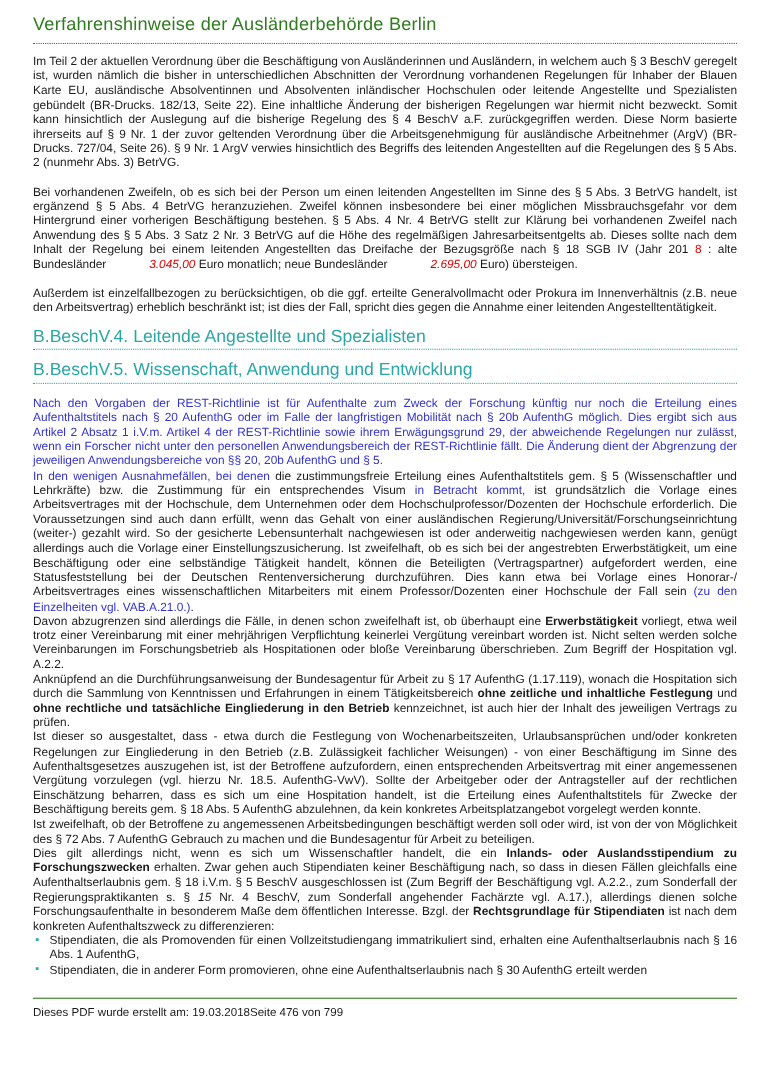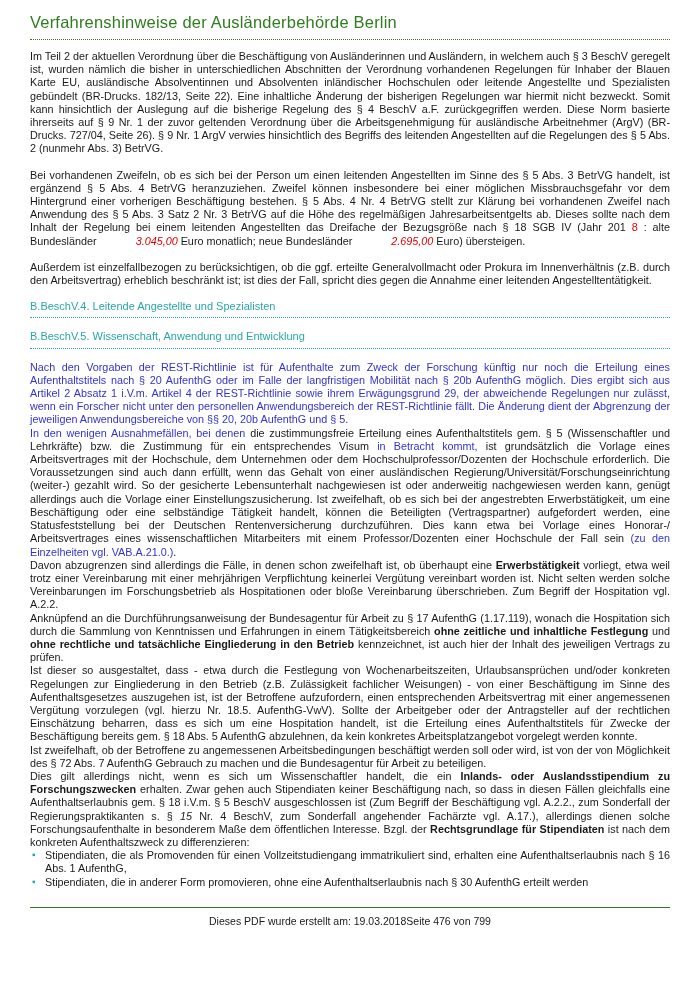--- a/index.html
+++ b/index.html
@@ -36,21 +36,21 @@
     line-height: 13.2px;
     text-align: justify;
   }
   .content p {
     margin: 0;
   }
   .content p.gap {
     margin-bottom: 13px;
   }
   .section-heading {
-    font-size: 11px;
+    font-size: 16px;
     font-weight: normal;
     color: var(--heading_teal, #2ba6a6);
     margin: 0 0 12px 0;
     padding-bottom: 4px;
     border-bottom: 1px dotted var(--heading_teal, #2ba6a6);
     text-align: left;
   }
   .run-plain { color: #1a1a1a; }
   .run-red { color: var(--alert_red, #dd0000); }
   .run-red-italic { color: var(--alert_red, #dd0000); font-style: italic; margin-left: 36px; }
@@ -71,34 +71,34 @@
     font-size: 10px;
   }
   .footer {
     position: absolute;
     left: 30px;
     right: 30px;
     bottom: 12px;
     border-top: 1px solid var(--title_green, #2f7d1f);
     padding-top: 7px;
     display: flex;
-    justify-content: center;
+    justify-content: flex-start;
     font-size: 10.5px;
     background: #ffffff;
   }
 </style>
 </head>
 <body>
 
 <div class="page">
   <h1 class="doc-title">Verfahrenshinweise der Ausländerbehörde Berlin</h1>
   <div class="content">
       <p class="para gap"><span class="run-plain">Im Teil 2 der aktuellen Verordnung über die Beschäftigung von Ausländerinnen und Ausländern, in welchem auch § 3 BeschV geregelt ist, wurden nämlich die bisher in unterschiedlichen Abschnitten der Verordnung vorhandenen Regelungen für Inhaber der Blauen Karte EU, ausländische Absolventinnen und Absolventen inländischer Hochschulen oder leitende Angestellte und Spezialisten gebündelt (BR-Drucks. 182/13, Seite 22). Eine inhaltliche Änderung der bisherigen Regelungen war hiermit nicht bezweckt. Somit kann hinsichtlich der Auslegung auf die bisherige Regelung des § 4 BeschV a.F. zurückgegriffen werden. Diese Norm basierte ihrerseits auf § 9 Nr. 1 der zuvor geltenden Verordnung über die Arbeitsgenehmigung für ausländische Arbeitnehmer (ArgV) (BR-Drucks. 727/04, Seite 26). § 9 Nr. 1 ArgV verwies hinsichtlich des Begriffs des leitenden Angestellten auf die Regelungen des § 5 Abs. 2 (nunmehr Abs. 3) BetrVG.</span></p>
       <p class="para gap"><span class="run-plain">Bei vorhandenen Zweifeln, ob es sich bei der Person um einen leitenden Angestellten im Sinne des § 5 Abs. 3 BetrVG handelt, ist ergänzend § 5 Abs. 4 BetrVG heranzuziehen. Zweifel können insbesondere bei einer möglichen Missbrauchsgefahr vor dem Hintergrund einer vorherigen Beschäftigung bestehen. § 5 Abs. 4 Nr. 4 BetrVG stellt zur Klärung bei vorhandenen Zweifel nach Anwendung des § 5 Abs. 3 Satz 2 Nr. 3 BetrVG auf die Höhe des regelmäßigen Jahresarbeitsentgelts ab. Dieses sollte nach dem Inhalt der Regelung bei einem leitenden Angestellten das Dreifache der Bezugsgröße nach § 18 SGB IV (Jahr 201 </span><span class="run-red">8</span><span class="run-plain"> : alte Bundesländer </span><span class="run-red-italic">3.045,00</span><span class="run-plain"> Euro monatlich; neue Bundesländer </span><span class="run-red-italic">2.695,00</span><span class="run-plain"> Euro) übersteigen.</span></p>
-      <p class="para gap"><span class="run-plain">Außerdem ist einzelfallbezogen zu berücksichtigen, ob die ggf. erteilte Generalvollmacht oder Prokura im Innenverhältnis (z.B. durch den Arbeitsvertrag) erheblich beschränkt ist; ist dies der Fall, spricht dies gegen die Annahme einer leitenden Angestelltentätigkeit.</span></p>
+      <p class="para gap"><span class="run-plain">Außerdem ist einzelfallbezogen zu berücksichtigen, ob die ggf. erteilte Generalvollmacht oder Prokura im Innenverhältnis (z.B. neue den Arbeitsvertrag) erheblich beschränkt ist; ist dies der Fall, spricht dies gegen die Annahme einer leitenden Angestelltentätigkeit.</span></p>
       <h2 class="section-heading">B.BeschV.4. Leitende Angestellte und Spezialisten</h2>
       <h2 class="section-heading">B.BeschV.5. Wissenschaft, Anwendung und Entwicklung</h2>
       <p class="para"><span class="run-blue-italic">Nach den Vorgaben der REST-Richtlinie ist für Aufenthalte zum Zweck der Forschung künftig nur noch die Erteilung eines Aufenthaltstitels nach § 20 AufenthG oder im Falle der langfristigen Mobilität nach § 20b AufenthG möglich. Dies ergibt sich aus Artikel 2 Absatz 1 i.V.m. Artikel 4 der REST-Richtlinie sowie ihrem Erwägungsgrund 29, der abweichende Regelungen nur zulässt, wenn ein Forscher nicht unter den personellen Anwendungsbereich der REST-Richtlinie fällt. Die Änderung dient der Abgrenzung der jeweiligen Anwendungsbereiche von §§ 20, 20b AufenthG und § 5.</span></p>
       <p class="para"><span class="run-blue-italic">In den wenigen Ausnahmefällen, bei denen </span><span class="run-plain">die zustimmungsfreie Erteilung eines Aufenthaltstitels gem. § 5 (Wissenschaftler und Lehrkräfte) bzw. die Zustimmung für ein entsprechendes Visum </span><span class="run-blue-italic">in Betracht kommt,</span><span class="run-plain"> ist grundsätzlich die Vorlage eines Arbeitsvertrages mit der Hochschule, dem Unternehmen oder dem Hochschulprofessor/Dozenten der Hochschule erforderlich. Die Voraussetzungen sind auch dann erfüllt, wenn das Gehalt von einer ausländischen Regierung/Universität/Forschungseinrichtung (weiter-) gezahlt wird. So der gesicherte Lebensunterhalt nachgewiesen ist oder anderweitig nachgewiesen werden kann, genügt allerdings auch die Vorlage einer Einstellungszusicherung. Ist zweifelhaft, ob es sich bei der angestrebten Erwerbstätigkeit, um eine Beschäftigung oder eine selbständige Tätigkeit handelt, können die Beteiligten (Vertragspartner) aufgefordert werden, eine Statusfeststellung bei der Deutschen Rentenversicherung durchzuführen. Dies kann etwa bei Vorlage eines Honorar-/ Arbeitsvertrages eines wissenschaftlichen Mitarbeiters mit einem Professor/Dozenten einer Hochschule der Fall sein </span><span class="run-link">(zu den Einzelheiten vgl. VAB.A.21.0.)</span><span class="run-plain">.</span></p>
       <p class="para"><span class="run-plain">Davon abzugrenzen sind allerdings die Fälle, in denen schon zweifelhaft ist, ob überhaupt eine </span><span class="run-bold">Erwerbstätigkeit</span><span class="run-plain"> vorliegt, etwa weil trotz einer Vereinbarung mit einer mehrjährigen Verpflichtung keinerlei Vergütung vereinbart worden ist.  Nicht selten werden solche Vereinbarungen im Forschungsbetrieb als Hospitationen oder bloße Vereinbarung überschrieben. Zum Begriff der Hospitation vgl. A.2.2.</span></p>
       <p class="para"><span class="run-plain">Anknüpfend an die Durchführungsanweisung der Bundesagentur für Arbeit zu § 17 AufenthG (1.17.119), wonach die Hospitation sich durch die Sammlung von Kenntnissen und Erfahrungen in einem Tätigkeitsbereich </span><span class="run-bold">ohne zeitliche und inhaltliche Festlegung</span><span class="run-plain"> und </span><span class="run-bold">ohne rechtliche und tatsächliche Eingliederung in den Betrieb</span><span class="run-plain"> kennzeichnet, ist auch hier der Inhalt des jeweiligen Vertrags zu prüfen.</span></p>
       <p class="para"><span class="run-plain">Ist dieser so ausgestaltet, dass - etwa durch die Festlegung von Wochenarbeitszeiten, Urlaubsansprüchen  und/oder konkreten Regelungen zur Eingliederung in den Betrieb (z.B. Zulässigkeit fachlicher Weisungen) - von einer Beschäftigung im Sinne des Aufenthaltsgesetzes auszugehen ist, ist der Betroffene aufzufordern, einen entsprechenden Arbeitsvertrag mit einer angemessenen Vergütung vorzulegen (vgl. hierzu Nr. 18.5. AufenthG-VwV). Sollte der Arbeitgeber oder der Antragsteller auf der rechtlichen Einschätzung beharren, dass es sich um eine Hospitation handelt, ist die Erteilung eines Aufenthaltstitels für Zwecke der Beschäftigung bereits gem. § 18 Abs. 5 AufenthG abzulehnen, da kein konkretes Arbeitsplatzangebot vorgelegt werden konnte.</span></p>
       <p class="para"><span class="run-plain">Ist zweifelhaft, ob der Betroffene zu angemessenen Arbeitsbedingungen beschäftigt werden soll oder wird, ist von der von Möglichkeit des § 72 Abs. 7 AufenthG Gebrauch zu machen und die Bundesagentur für Arbeit zu beteiligen.</span></p>
       <p class="para"><span class="run-plain">Dies gilt allerdings nicht, wenn es sich um Wissenschaftler handelt, die ein </span><span class="run-bold">Inlands- oder Auslandsstipendium zu Forschungszwecken</span><span class="run-plain"> erhalten. Zwar gehen auch Stipendiaten keiner Beschäftigung nach, so dass in diesen Fällen gleichfalls eine Aufenthaltserlaubnis gem. § 18 i.V.m. § 5 BeschV ausgeschlossen ist (Zum Begriff der Beschäftigung vgl. A.2.2., zum Sonderfall der Regierungspraktikanten s. § </span><span class="run-italic">15</span><span class="run-plain"> Nr. 4 BeschV, zum Sonderfall angehender Fachärzte vgl. A.17.), allerdings dienen solche Forschungsaufenthalte in besonderem Maße dem öffentlichen Interesse. Bzgl. der </span><span class="run-bold">Rechtsgrundlage für Stipendiaten</span><span class="run-plain"> ist nach dem konkreten Aufenthaltszweck zu differenzieren:</span></p>
       <p class="bullet"><span class="bullet-marker">▪</span><span class="run-plain">Stipendiaten, die als Promovenden für einen Vollzeitstudiengang immatrikuliert sind, erhalten eine Aufenthaltserlaubnis nach § 16 Abs. 1 AufenthG,</span></p>

